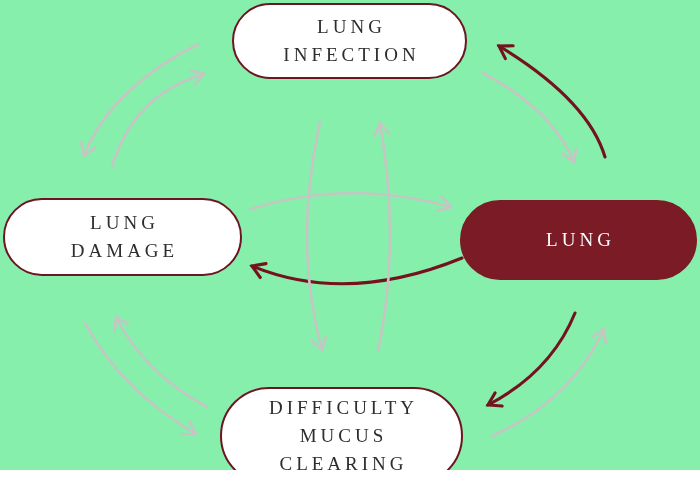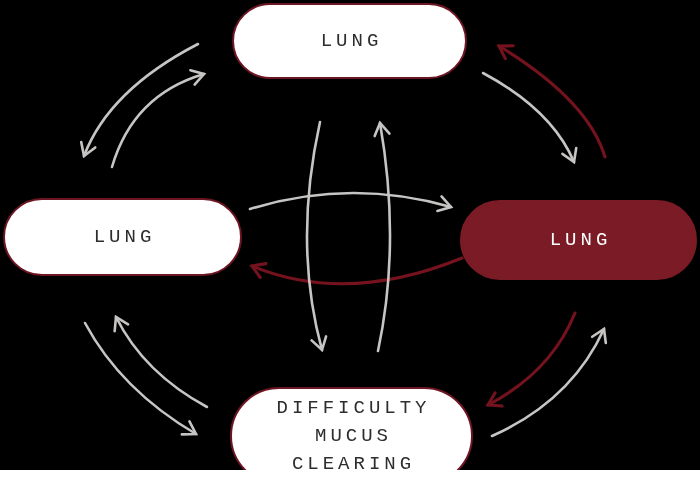--- a/index.html
+++ b/index.html
@@ -1,20 +1,20 @@
 <!DOCTYPE html>
 <html style="--maroon: #7a1b25; --maroon-border: #6d1522; --text-dark: #2d2d2d; --text-light: #ffffff;"><head>
 <meta charset="utf-8">
 <style>
   html,body{margin:0;padding:0;background:#ffffff;}
   .stage{
     position:relative;
     width:700px;height:470px;
-    background:#000000;
-    font-family:Liberation Mono, monospace;
+    background:#86efac;
+    font-family:Liberation Serif, serif;
     overflow:hidden;
   }
   .arrows{position:absolute;left:0;top:0;}
   .pill{
     position:absolute;
     display:flex;flex-direction:column;align-items:center;justify-content:center;
     background:#ffffff;
     border:2.5px solid var(--maroon-border,#6d1522);
     border-radius:60px;
     box-sizing:border-box;
@@ -30,21 +30,21 @@
     display:block;
     font-size:19px;
     line-height:28px;
     font-weight:500;
     letter-spacing:4px;
     text-indent:4px;
     white-space:nowrap;
   }
   .node-infection{left:232px;top:3px;width:235px;height:76px;}
   .node-inflammation{left:460px;top:200px;width:237px;height:80px;}
-  .node-mucus{left:230px;top:387px;width:243px;height:98px;}
+  .node-mucus{left:220px;top:387px;width:243px;height:98px;}
   .node-damage{left:3px;top:198px;width:239px;height:78px;}
 </style>
 </head>
 <body>
 
 <div class="stage">
 
   <svg class="arrows" width="700" height="491" viewBox="0 0 700 491" xmlns="http://www.w3.org/2000/svg">
       <defs>
         <marker id="head-gray" viewBox="-16 -16 32 32" markerWidth="32" markerHeight="32" markerUnits="userSpaceOnUse" refX="0" refY="0" orient="auto">
@@ -63,29 +63,31 @@
       <path d="M198,44 Q109,90 84,156" fill="none" stroke="#c6c5c4" stroke-width="2.6" stroke-linecap="round" marker-end="url(#head-gray)"></path>
       <path d="M112,167 Q133,95 204,74" fill="none" stroke="#c6c5c4" stroke-width="2.6" stroke-linecap="round" marker-end="url(#head-gray)"></path>
       <path d="M250,209 Q350,178 451,207" fill="none" stroke="#c6c5c4" stroke-width="2.6" stroke-linecap="round" marker-end="url(#head-gray)"></path>
       <path d="M462,258 Q347,305 252,266" fill="none" stroke="#74121e" stroke-width="3.1" stroke-linecap="round" marker-end="url(#head-red)"></path>
       <path d="M320,122 Q293,244 322,350" fill="none" stroke="#c6c5c4" stroke-width="2.6" stroke-linecap="round" marker-end="url(#head-gray)"></path>
       <path d="M378,351 Q401,243 380,123" fill="none" stroke="#c6c5c4" stroke-width="2.6" stroke-linecap="round" marker-end="url(#head-gray)"></path>
     </svg>
 
   <div class="pill node-infection">
     <span class="ln">LUNG</span>
+    <span class="ln">INFECTION</span>
   </div>
 
   <div class="pill filled node-inflammation">
     <span class="ln">LUNG</span>
   </div>
 
   <div class="pill node-mucus">
     <span class="ln">DIFFICULTY</span>
     <span class="ln">MUCUS</span>
     <span class="ln">CLEARING</span>
   </div>
 
   <div class="pill node-damage">
     <span class="ln">LUNG</span>
+    <span class="ln">DAMAGE</span>
   </div>
 
 </div>
 
 </body></html>

